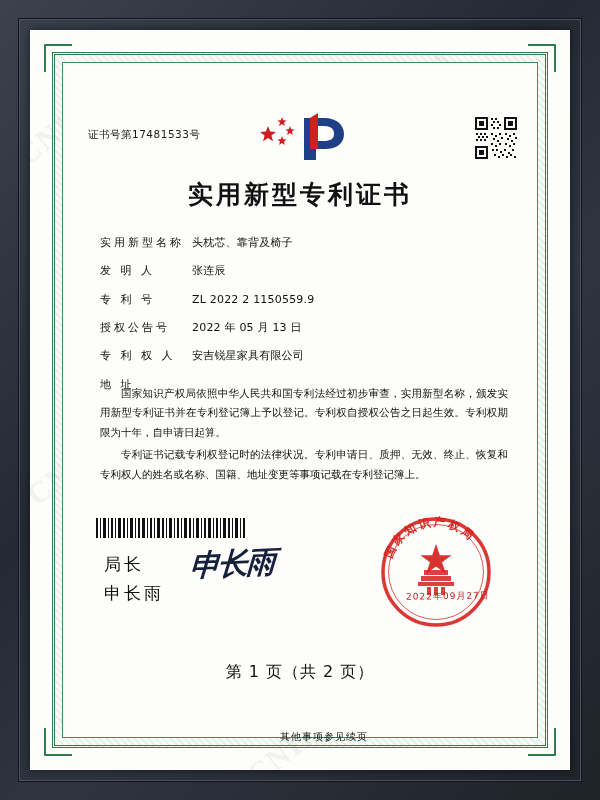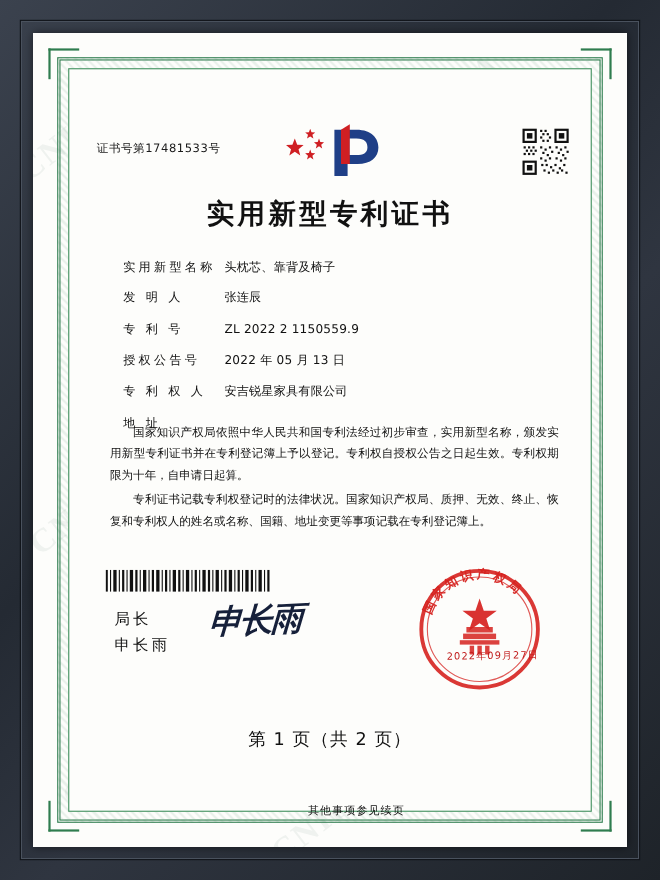--- a/index.html
+++ b/index.html
@@ -138,21 +138,20 @@
   }
 
   
   .fields {
     position: absolute;
     left: 34px;
     right: 24px;
     top: 170px;
     font-size: 11px;
     color: #111;
-    margin-left: 12px;
   }
   .row {
     display: flex;
     align-items: flex-start;
     margin-bottom: 13.5px;
     line-height: 1.35;
   }
   .row .lbl {
     flex: 0 0 92px;
     letter-spacing: 3px;
@@ -195,24 +194,25 @@
     top: 452px;
     width: 150px;
     height: 20px;
   }
 
   
   .sig-block {
     position: absolute;
     left: 38px;
     top: 486px;
-    font-size: 14px;
+    font-size: 17px;
     letter-spacing: 3px;
     line-height: 1.7;
     color: #111;
+    font-family: Liberation Mono, monospace;
   }
   .handwriting {
     position: absolute;
     left: 124px;
     top: 478px;
     font-family: "DejaVu Serif", "Liberation Serif", serif;
     font-size: 30px;
     font-weight: bold;
     font-style: italic;
     color: #16203a;
@@ -388,21 +388,21 @@
           <div class="lbl">专 利 权 人</div>
           <div class="val">安吉锐星家具有限公司</div>
         </div>
         <div class="row">
           <div class="lbl">地 址</div>
         </div>
       </div>
 
       <div class="paras">
         <p>国家知识产权局依照中华人民共和国专利法经过初步审查，实用新型名称，颁发实用新型专利证书并在专利登记簿上予以登记。专利权自授权公告之日起生效。专利权期限为十年，自申请日起算。</p>
-        <p>专利证书记载专利权登记时的法律状况。国家知识产权局、质押、无效、终止、恢复和专利权人的姓名或名称、国籍、地址变更等事项记载在专利登记簿上。</p>
+        <p>专利证书记载专利权登记时的法律状况。专利申请日、质押、无效、终止、恢复和专利权人的姓名或名称、国籍、地址变更等事项记载在专利登记簿上。</p>
       </div>
 
       <div class="barcode">
         <svg viewBox="0 0 150 20" width="150" height="20" xmlns="http://www.w3.org/2000/svg">
           <g fill="#111">
             <rect x="0" y="0" width="2" height="20"></rect>
               <rect x="4" y="0" width="1" height="20"></rect>
             <rect x="7" y="0" width="3" height="20"></rect>
               <rect x="12" y="0" width="1" height="20"></rect>
             <rect x="15" y="0" width="2" height="20"></rect>

